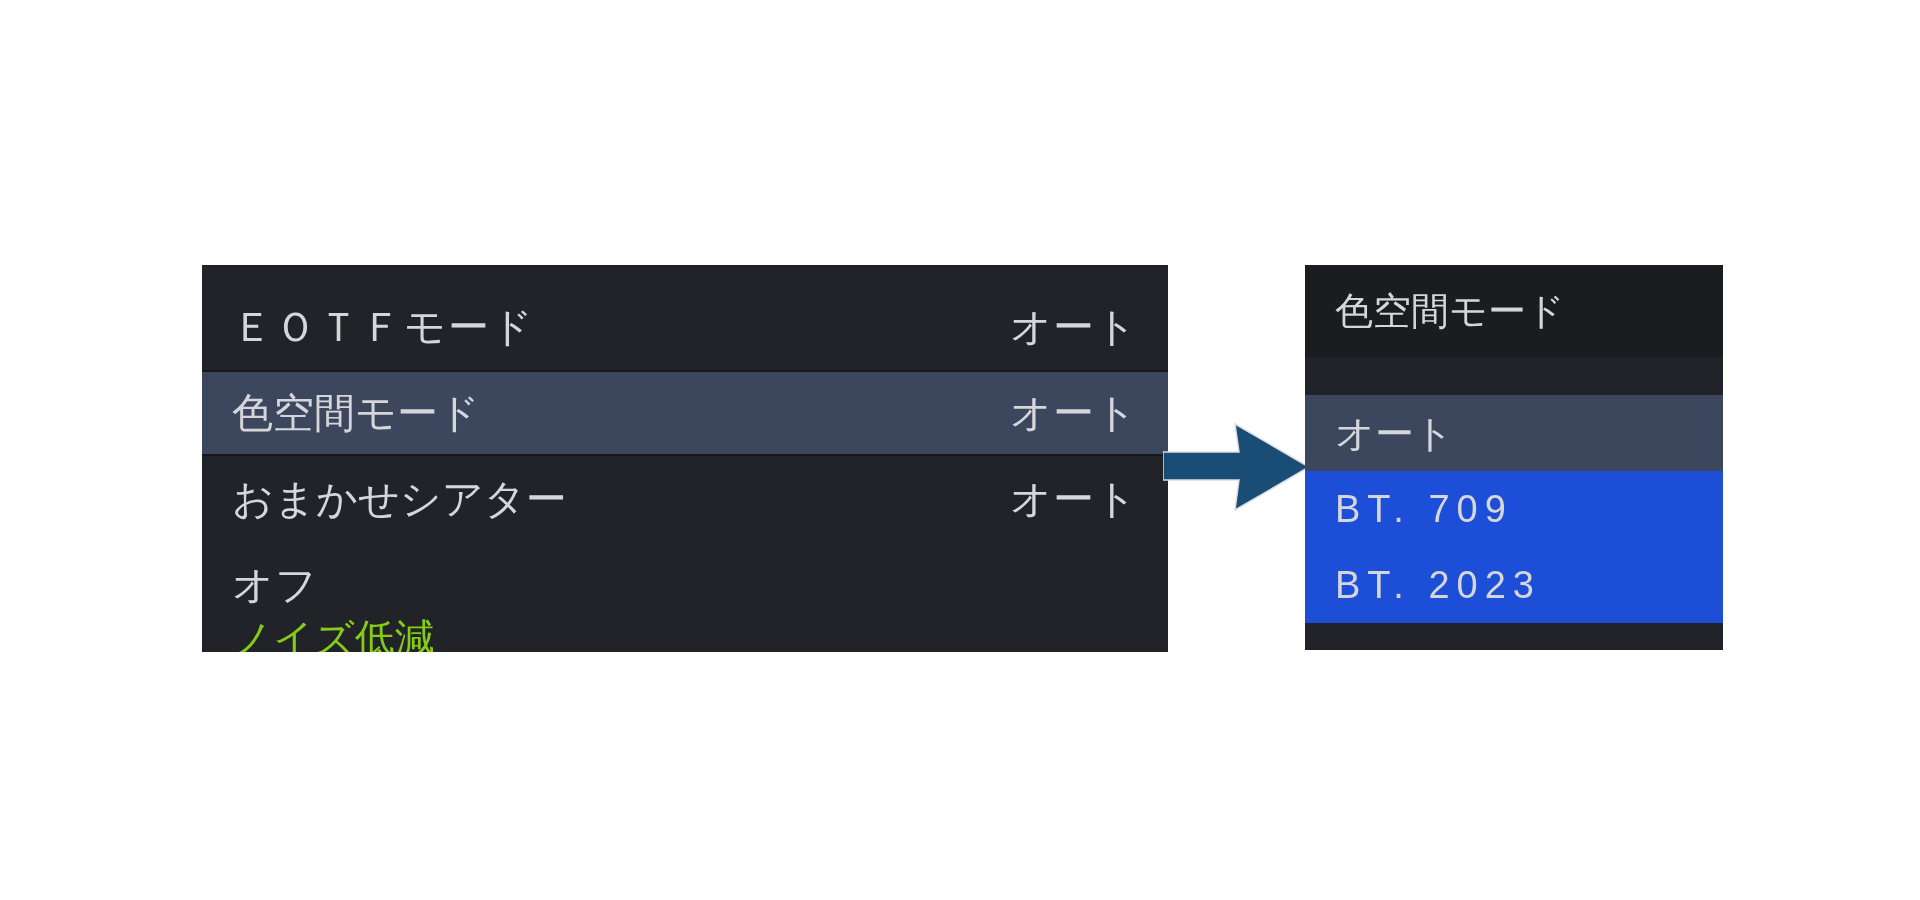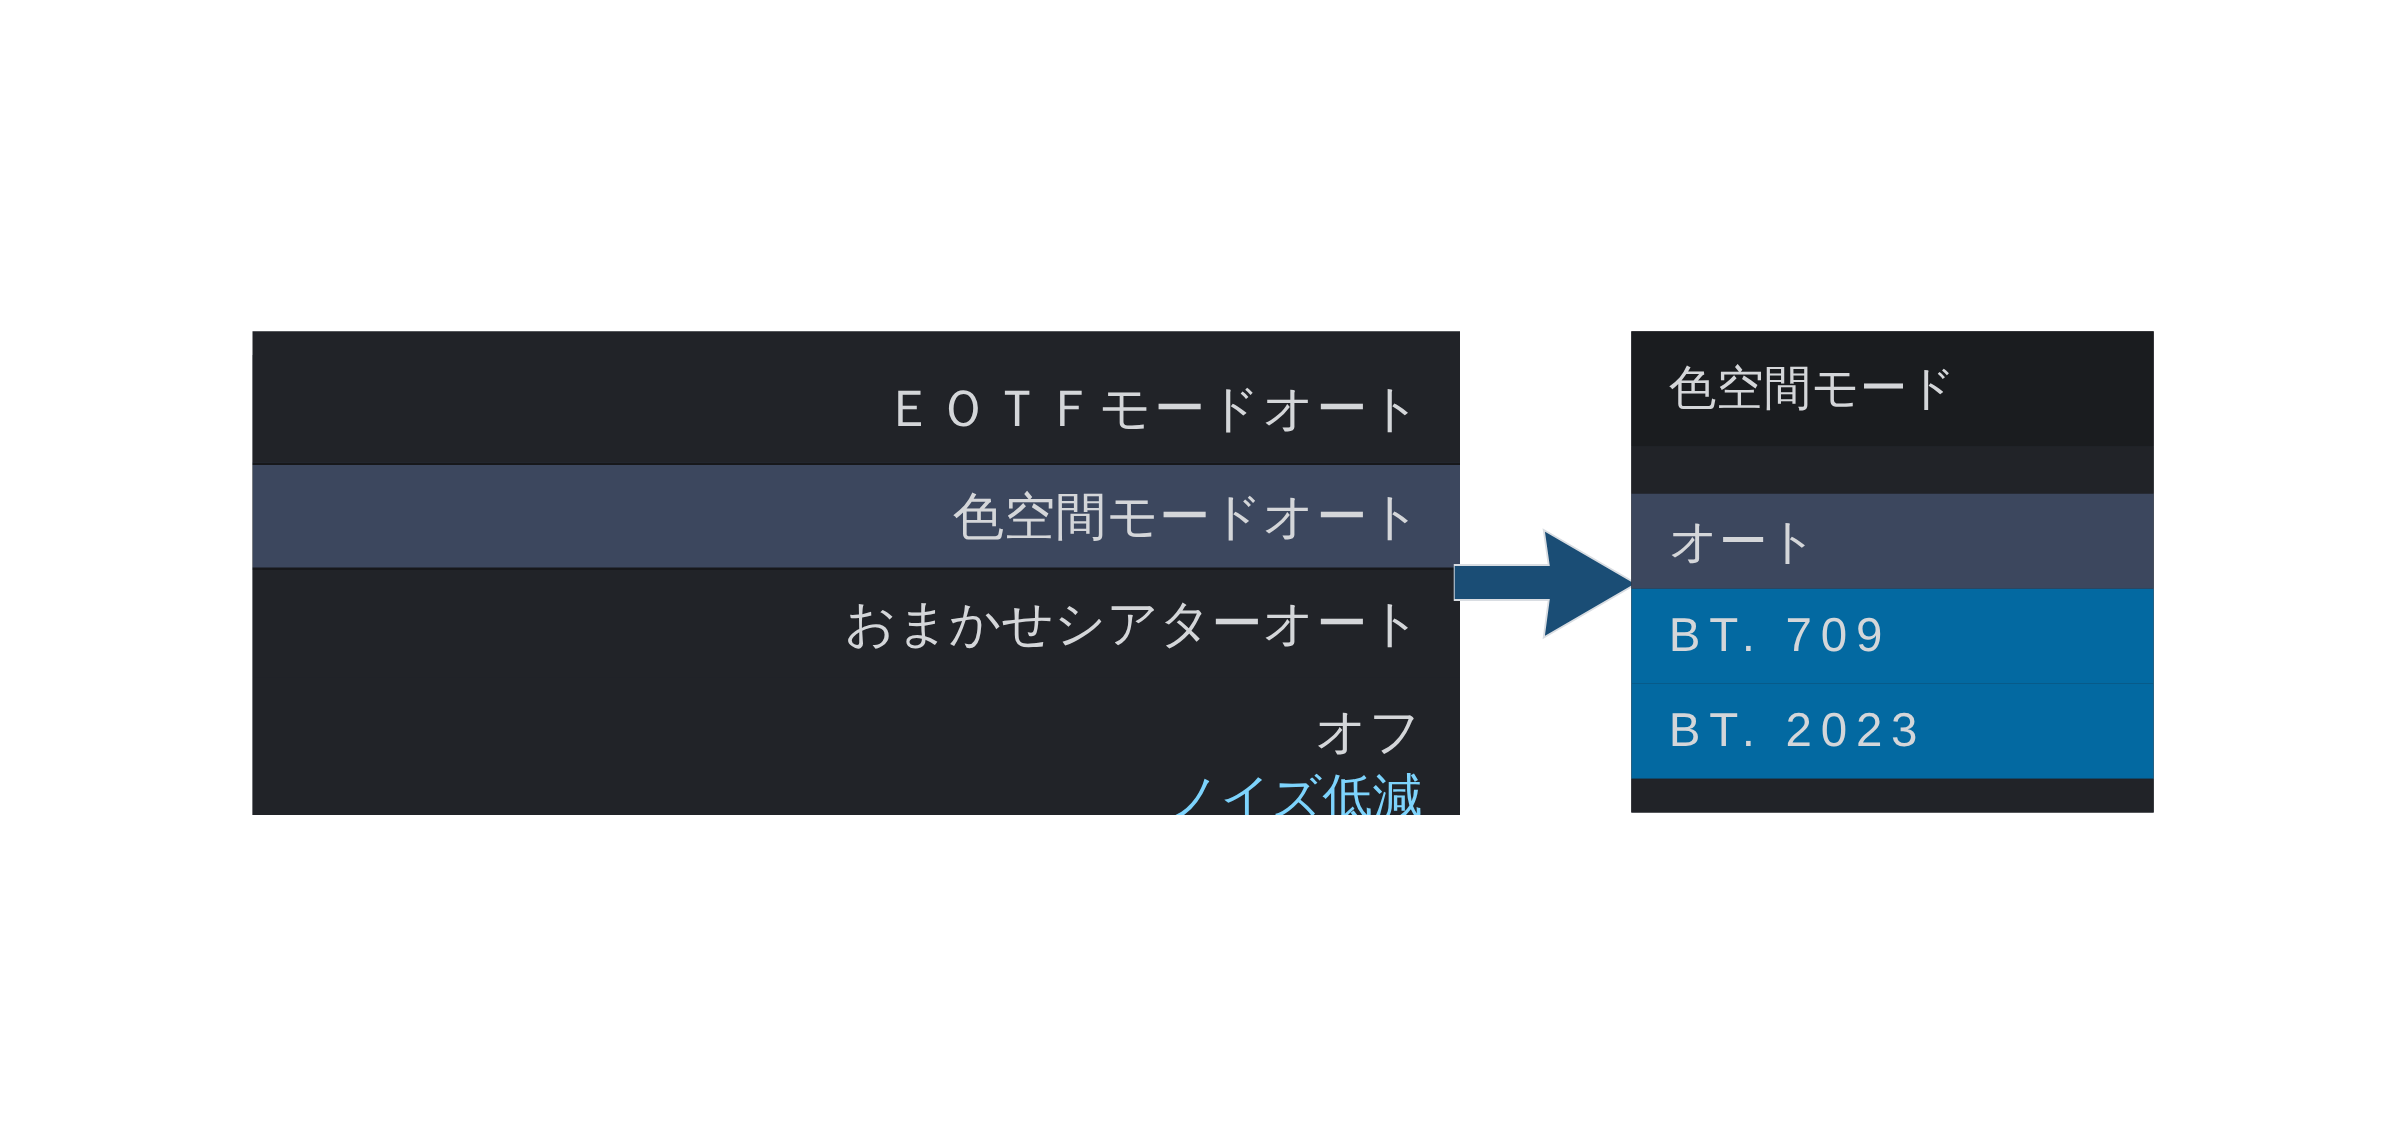--- a/index.html
+++ b/index.html
@@ -37,21 +37,21 @@
     position: absolute;
     left: 0;
     top: 19px;
     width: 100%;
   }
   .settings-row {
     position: relative;
     height: 86px;
     display: flex;
     align-items: center;
-    justify-content: flex-end;
+    justify-content: space-between;
     padding: 0 30px 0 30px;
     box-sizing: border-box;
     background: #212328;
   }
   .settings-row.selected {
     background: #3c475e;
     border-top: 2px solid #17181b;
     border-bottom: 2px solid #17181b;
     height: 86px;
   }
@@ -66,21 +66,21 @@
     white-space: nowrap;
     font-weight: 400;
   }
   .row-label.latin-mixed {
     letter-spacing: 2px;
   }
   .row-value {
     letter-spacing: 1px;
   }
   .settings-row.ghost .row-label {
-    color: #7dd3fc;
+    color: #84cc16;
     font-size: 40px;
     position: relative;
     top: -12px;
   }
 
   
   .flow-arrow {
     position: absolute;
     left: 1163px;
     top: 418px;
@@ -121,21 +121,21 @@
   .option-gap {
     height: 38px;
     background: #212328;
   }
   .option-row {
     height: 76px;
     display: flex;
     align-items: center;
     padding-left: 30px;
     box-sizing: border-box;
-    background: #0369a1;
+    background: #1d4ed8;
   }
   .option-row.selected {
     background: #3c475e;
   }
   .option-label {
     color: #d4d6d9;
     font-size: 39px;
     line-height: 1;
     white-space: nowrap;
   }

